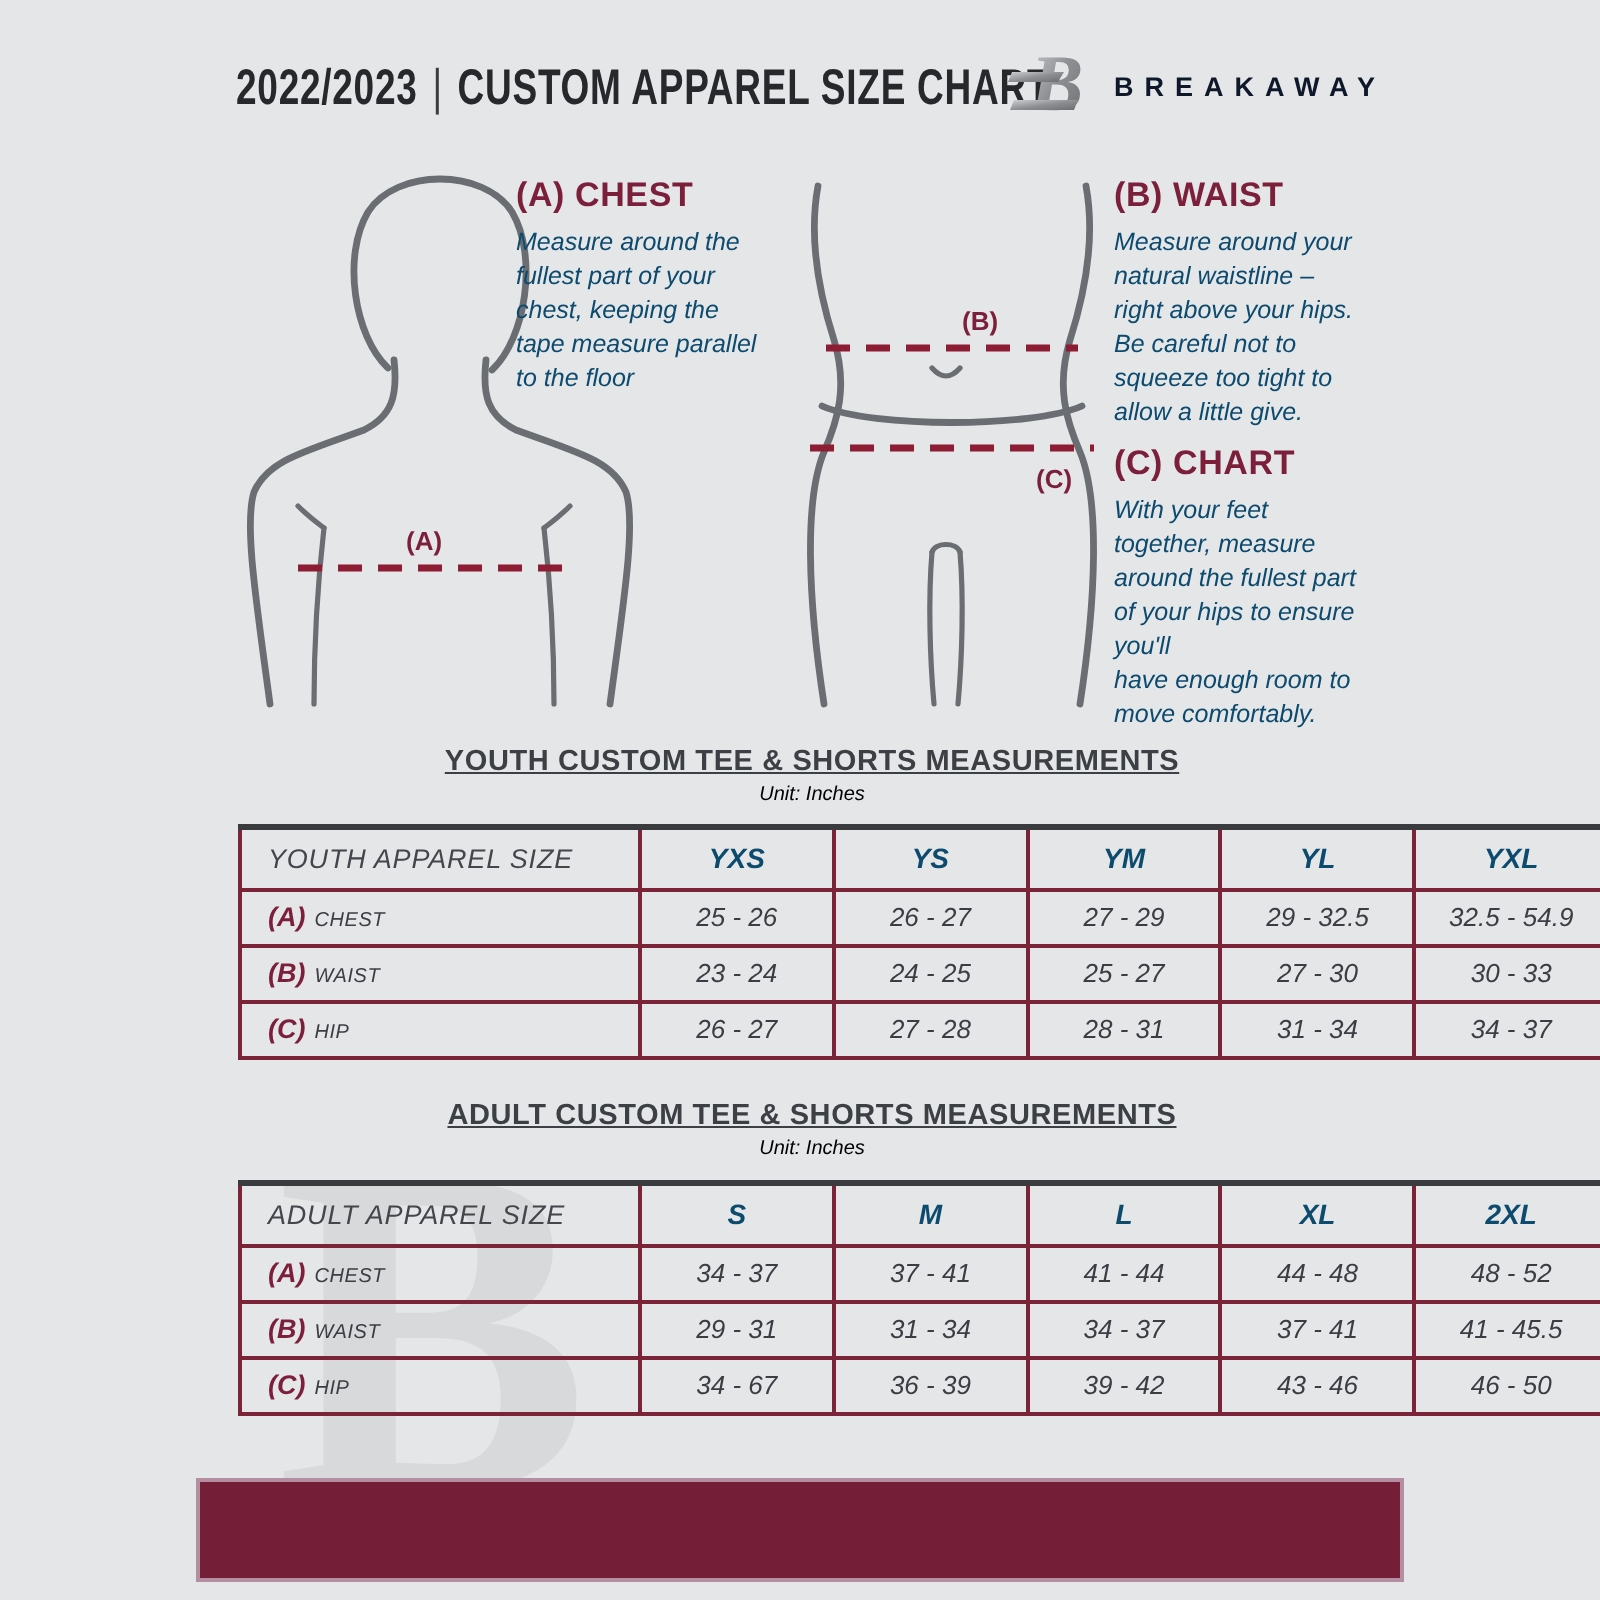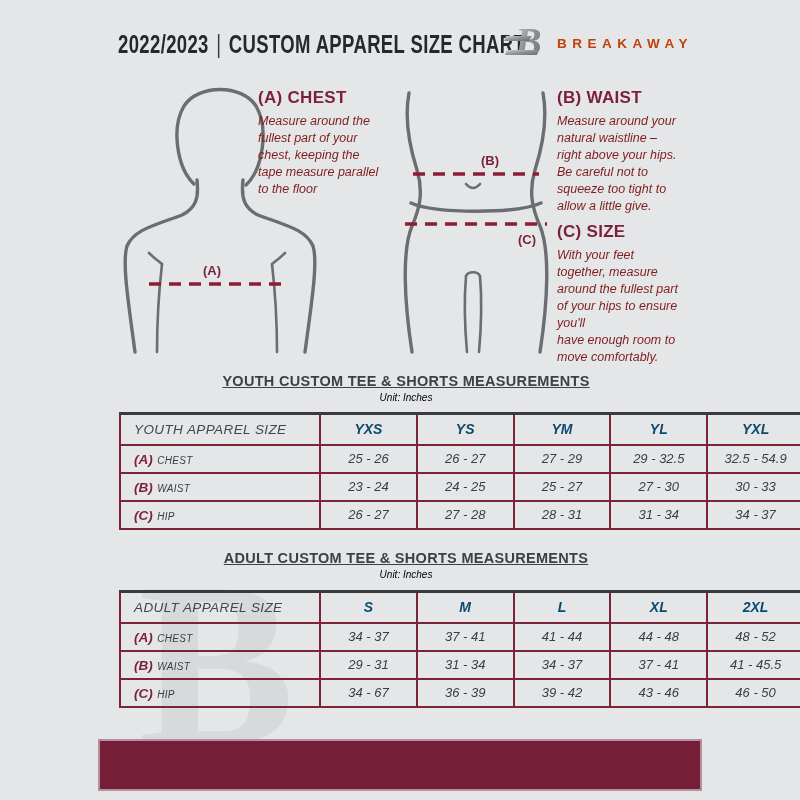--- a/index.html
+++ b/index.html
@@ -14,34 +14,34 @@
   
   .hdr-title{
     position:absolute;left:118px;top:30px;
     font-size:25px;font-weight:bold;color:#26282b;
     white-space:nowrap;letter-spacing:.5px;
     transform:scaleX(.74);transform-origin:left top;
   }
   .hdr-title .divider{color:#3a3d40;font-weight:400;padding:0 10px;}
   .brand-word{
     position:absolute;left:557px;top:36px;
-    font-size:13.5px;font-weight:bold;color:#c2410c;
+    font-size:13.5px;font-weight:bold;color:#0f172a;
     letter-spacing:5.5px;white-space:nowrap;
   }
   .brand-logo{position:absolute;left:505px;top:17px;}
 
   
   .guide-head{
     position:absolute;
     font-size:17px;font-weight:bold;color:#7c1f3a;
     letter-spacing:.3px;white-space:nowrap;
   }
   .guide-body{
     position:absolute;
-    font-size:12.5px;font-style:italic;color:#7f1d1d;
+    font-size:12.5px;font-style:italic;color:#0c4a6e;
     line-height:17px;white-space:pre-line;
   }
   #chest-head{left:258px;top:88px;}
   #chest-body{left:258px;top:113px;width:130px;}
   #waist-head{left:557px;top:88px;}
   #waist-body{left:557px;top:113px;width:135px;}
   #hips-head{left:557px;top:222px;}
   #hips-body{left:557px;top:247px;width:140px;}
 
   svg{position:absolute;overflow:visible;}
@@ -155,21 +155,21 @@
 chest, keeping the
 tape measure parallel
 to the floor</div>
   <div id="waist-head" class="guide-head">(B) WAIST</div>
   <div id="waist-body" class="guide-body">Measure around your
 natural waistline –
 right above your hips.
 Be careful not to
 squeeze too tight to
 allow a little give.</div>
-  <div id="hips-head" class="guide-head">(C) SIZE</div>
+  <div id="hips-head" class="guide-head">(C) CHART</div>
   <div id="hips-body" class="guide-body">With your feet
 together, measure
 around the fullest part
 of your hips to ensure
 you'll
 have enough room to
 move comfortably.</div>
 
   <div id="youth-title" class="tbl-title">YOUTH CUSTOM TEE &amp; SHORTS MEASUREMENTS</div>
   <div id="youth-unit" class="tbl-unit">Unit: Inches</div>

